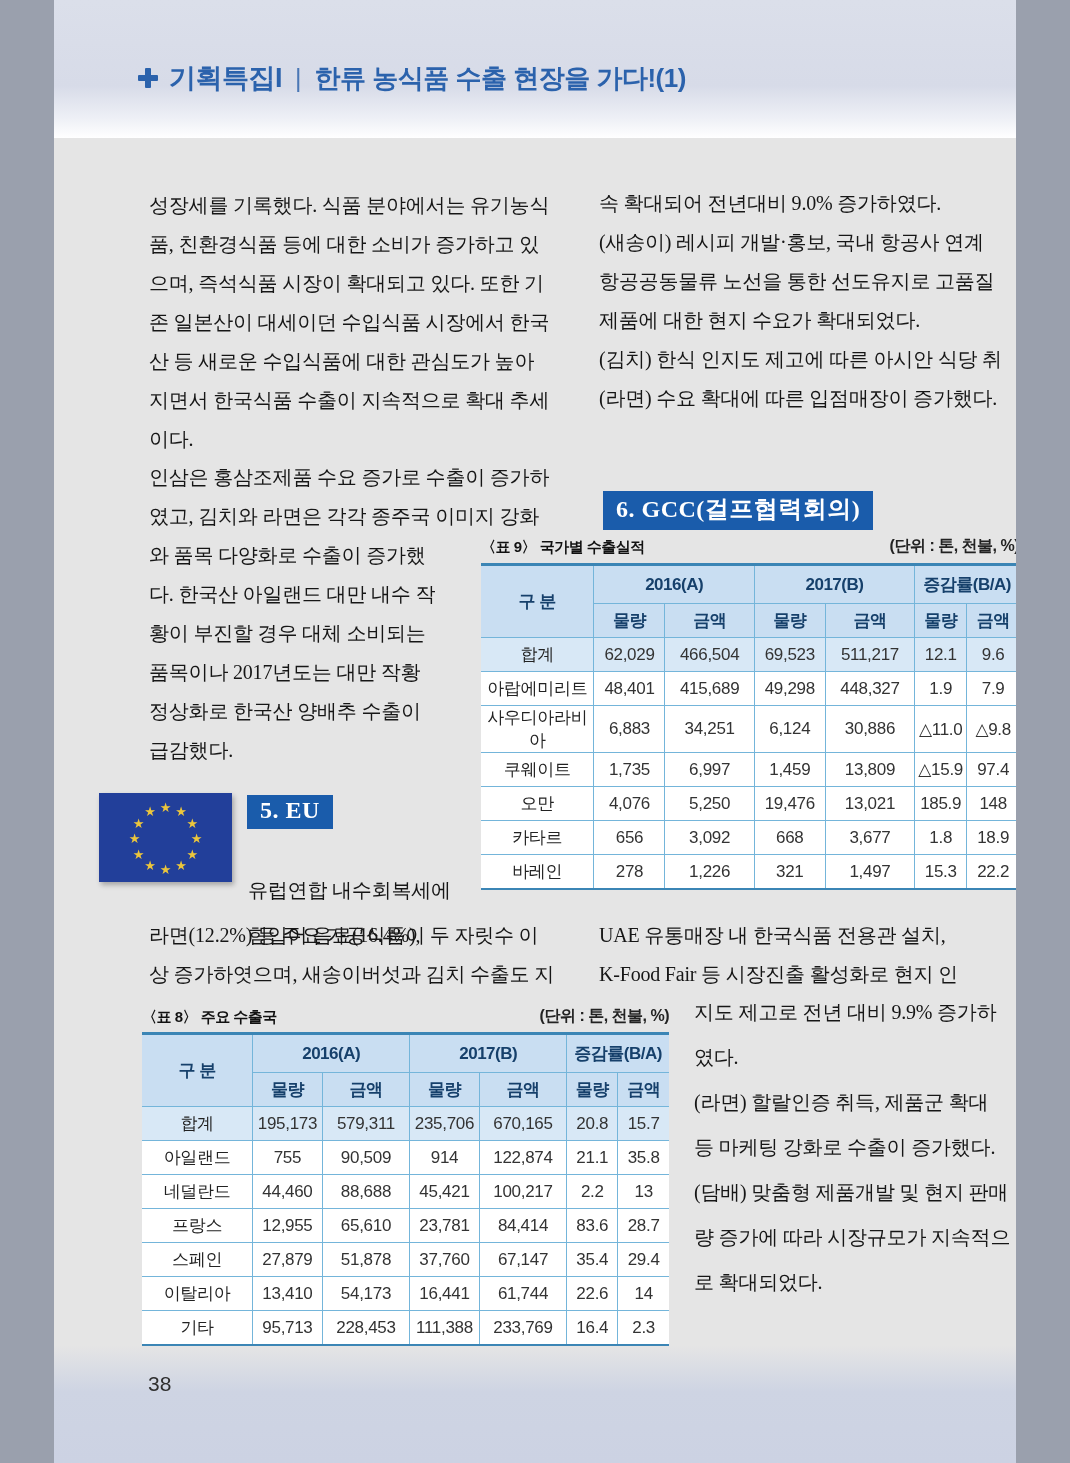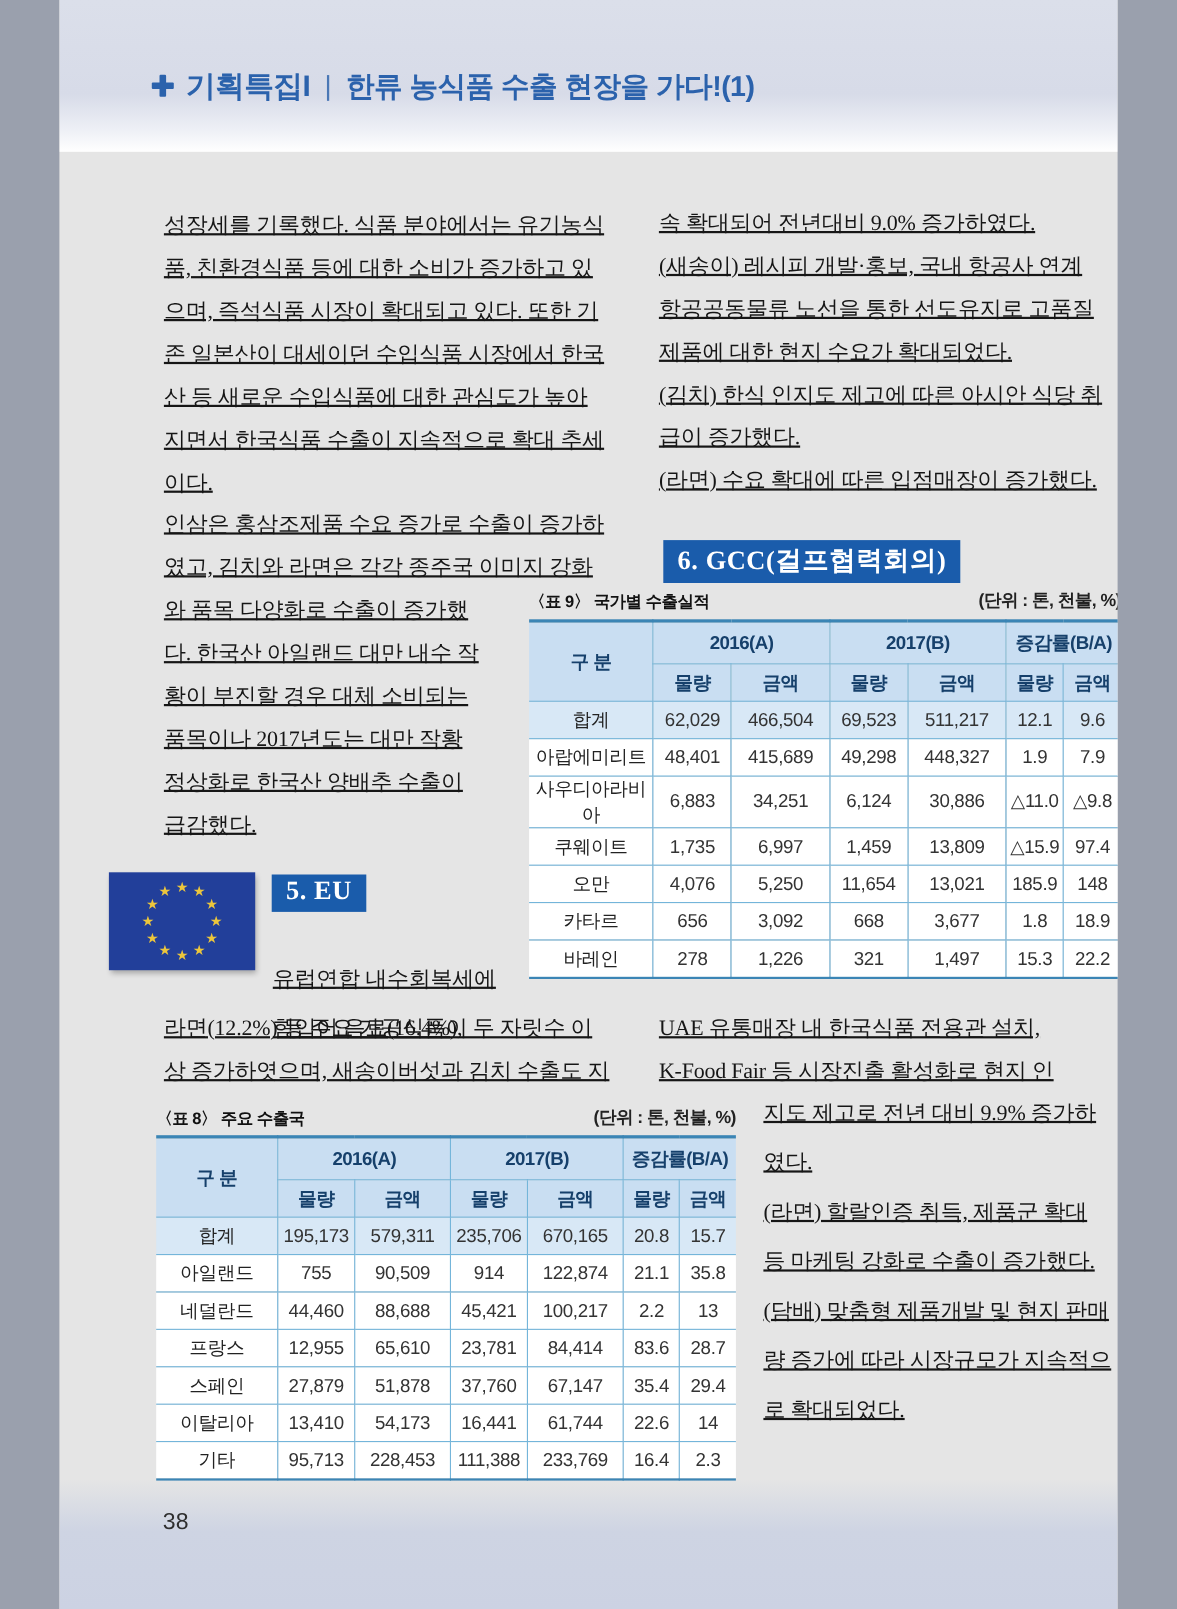--- a/index.html
+++ b/index.html
@@ -19,21 +19,21 @@
   .plus::before{content:"";position:absolute;left:7px;top:0;width:6px;height:20px;background:#2b62ac;border-radius:1px;}
   .plus::after{content:"";position:absolute;top:7px;left:0;width:20px;height:6px;background:#2b62ac;border-radius:1px;}
   .hsec{font-size:27px;font-weight:800;letter-spacing:-0.5px;}
   .hsep{font-size:25px;font-weight:300;color:#46amp;}
   .hsep{color:#4a77b5;margin:0 2px;}
   .htitle{font-size:26px;font-weight:700;letter-spacing:-0.5px;}
   .page-num{position:absolute;left:94px;top:1372px;font-family:"Liberation Sans","DejaVu Sans",sans-serif;
     font-size:21px;color:#2f2f2f;}
   
   .tblock{position:absolute;line-height:39px;font-size:20px;letter-spacing:-0.2px;}
-  .tline{white-space:nowrap;text-decoration:underline;}
+  .tline{white-space:nowrap;}
   .lh45 .tline{line-height:45px;}
   .lh45{line-height:45px;}
   
   .badge{position:absolute;background:#1a5cab;color:#ffffff;
     font-family:"Liberation Serif","DejaVu Serif",serif;
     font-size:24px;font-weight:600;letter-spacing:0.5px;
     padding:2px 13px 5px 13px;white-space:nowrap;}
   
   .euflag{position:absolute;left:45px;top:793px;width:133px;height:89px;background:#223f9a;
     box-shadow:2px 3px 5px rgba(0,0,0,0.28);}
@@ -219,21 +219,20 @@
         </tbody>
     </table>
   </div>
 
   <div class="tblock" style="left:545px;top:184px;width:437px;">
       <div class="tline">속 확대되어 전년대비 9.0% 증가하였다.</div>
       <div class="tline">(새송이) 레시피 개발·홍보, 국내 항공사 연계</div>
       <div class="tline">항공공동물류 노선을 통한 선도유지로 고품질</div>
       <div class="tline">제품에 대한 현지 수요가 확대되었다.</div>
       <div class="tline">(김치) 한식 인지도 제고에 따른 아시안 식당 취</div>
-      <div class="tline">급이 증가했다.</div>
       <div class="tline">(라면) 수요 확대에 따른 입점매장이 증가했다.</div>
     </div>
 
   <div class="badge" style="left:549px;top:491px;">6. GCC(걸프협력회의)</div>
 
   <div class="caprow" style="left:427px;top:536px;width:538px;">
     <span class="cap">〈표 9〉 국가별 수출실적</span>
     <span class="unit">(단위 : 톤, 천불, %)</span>
   </div>
   <div class="twrap" style="left:427px;top:563px;width:538px;">
@@ -297,21 +296,21 @@
             <td class="num">6,997</td>
             <td class="num">1,459</td>
             <td class="num">13,809</td>
             <td class="num">△15.9</td>
             <td class="num">97.4</td>
           </tr>
           <tr>
             <td class="rlabel">오만</td>
             <td class="num">4,076</td>
             <td class="num">5,250</td>
-            <td class="num">11,654</td>
+            <td class="num">19,476</td>
             <td class="num">13,021</td>
             <td class="num">185.9</td>
             <td class="num">148</td>
           </tr>
           <tr>
             <td class="rlabel">카타르</td>
             <td class="num">656</td>
             <td class="num">3,092</td>
             <td class="num">668</td>
             <td class="num">3,677</td>

